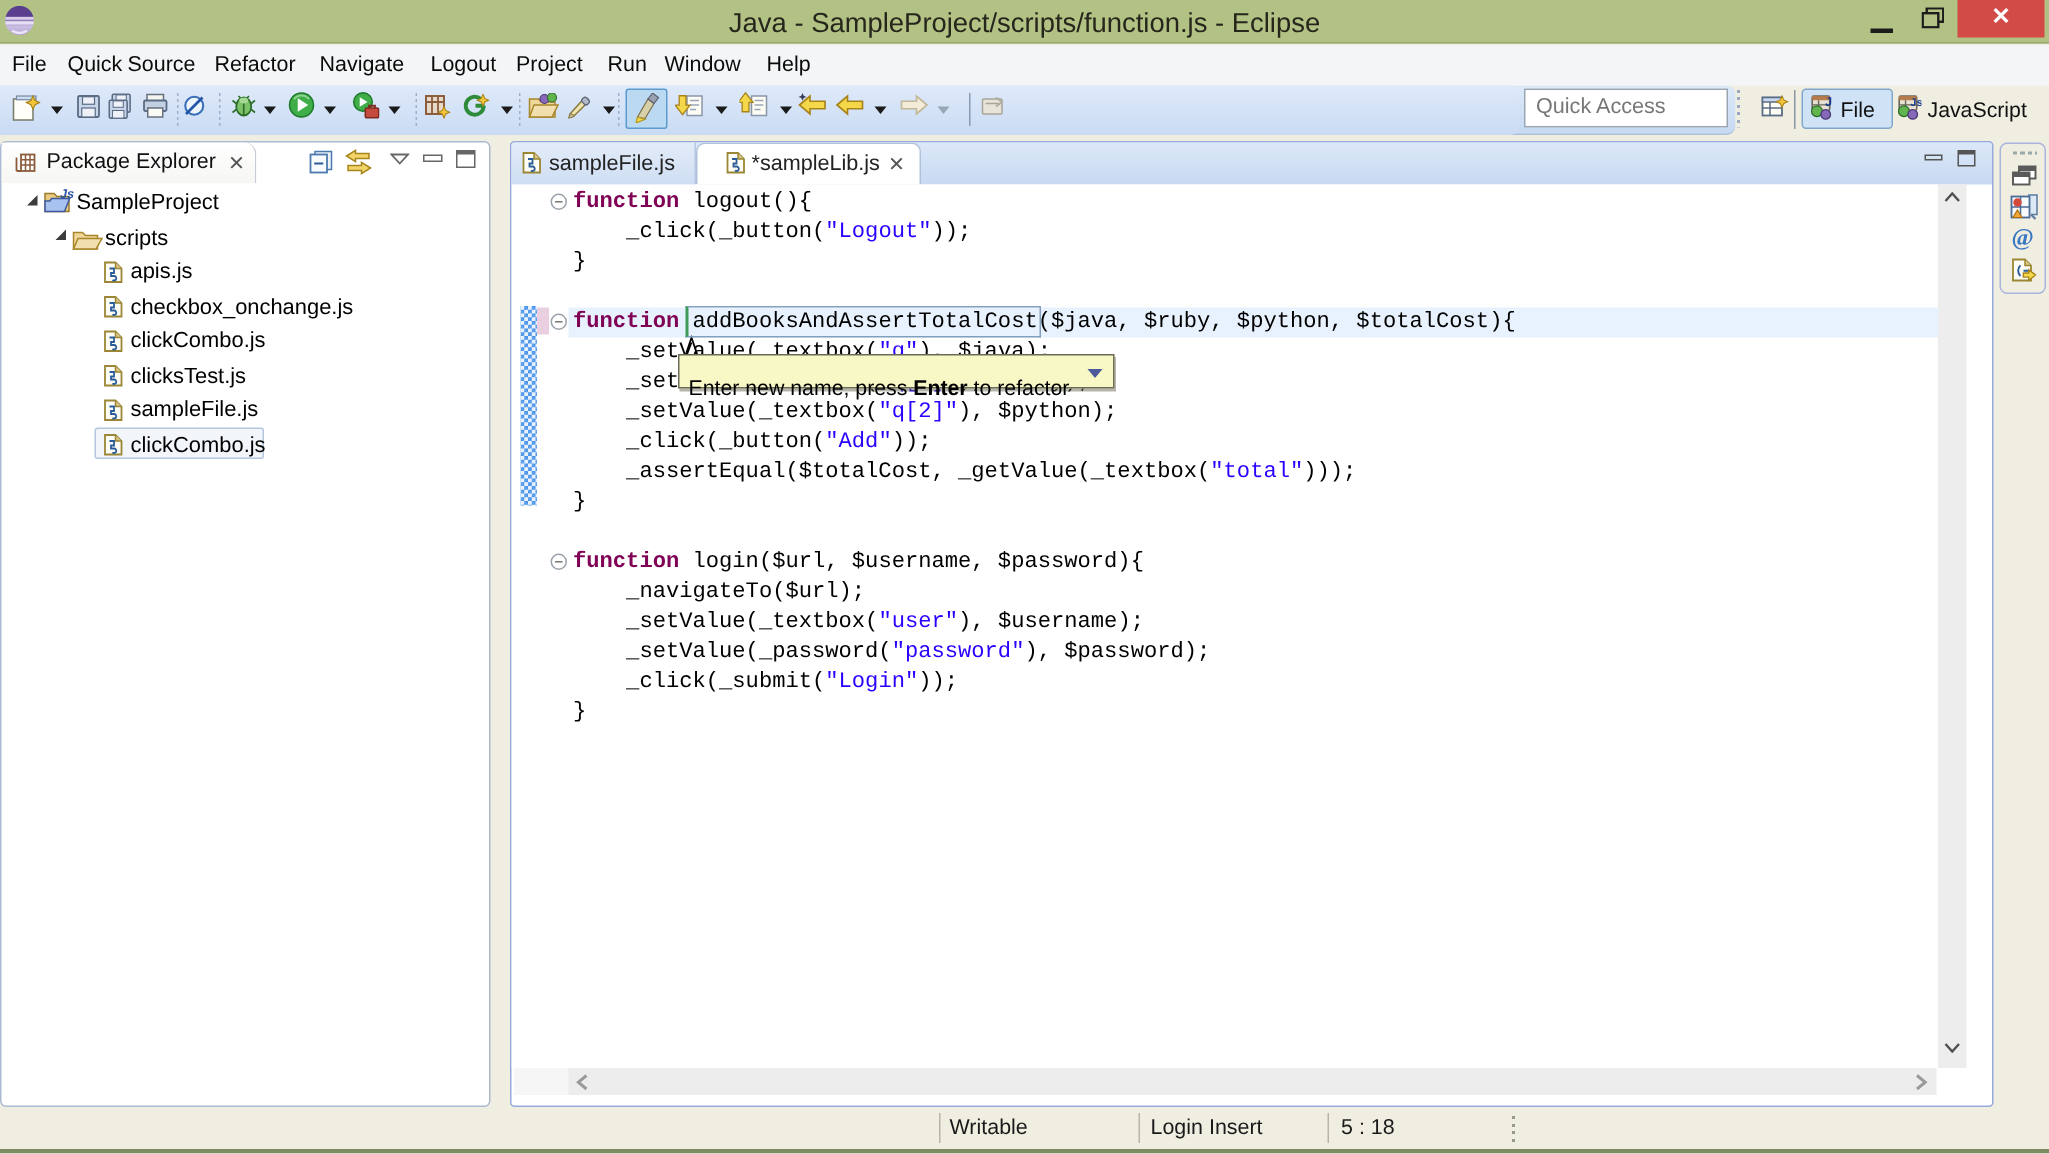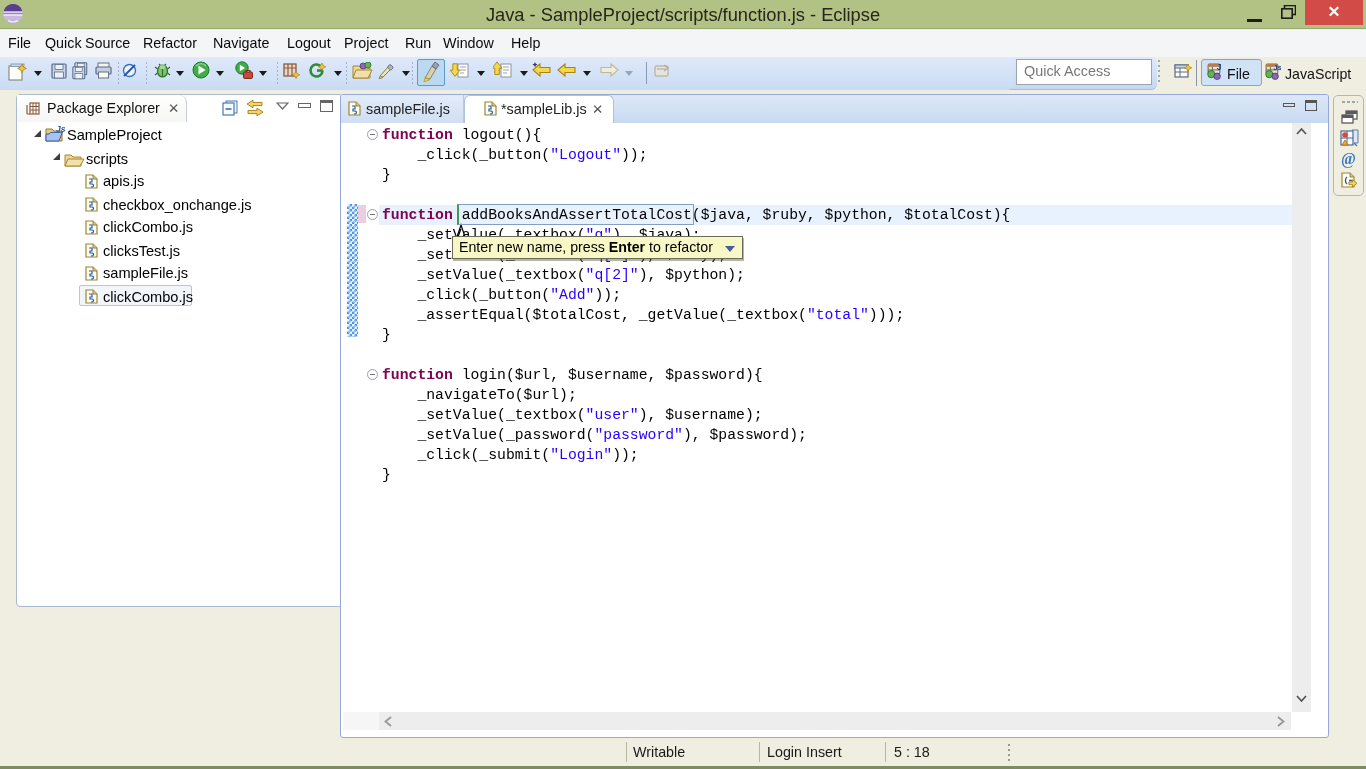--- a/index.html
+++ b/index.html
@@ -21,21 +21,21 @@
   .tsep { position:absolute; top:62px; width:1px; height:22px; background-image:repeating-linear-gradient(#9fb0ca 0 2px, transparent 2px 4px); }
   .drop { position:absolute; width:0; height:0; border-left:4px solid transparent; border-right:4px solid transparent; border-top:5px solid #1a1a1a; top:71px; }
   .dropg { border-top-color:#9aa5b5; }
   .ticon { position:absolute; top:62px; }
   
   #qa { left:1016px; top:59px; width:136px; height:26px; background:#fff; border:1px solid #9aa5b2; font-size:14.4px; color:#777; padding:3px 0 0 7px; }
   #persp-java { left:1201px; top:59px; width:61px; height:27px; background:#cfe2f6; border:1px solid #82a7cc; border-radius:3px; }
   .persplbl { position:absolute; font-size:14.2px; color:#111; }
   
   .panel { position:absolute; background:#fff; border:1px solid #a9bad1; border-radius:4px; }
-  #pe { left:16px; top:94px; width:327px; height:513px;padding-left:20px; }
+  #pe { left:0; top:94px; width:327px; height:644px;padding-left:20px; }
   #ed { left:340px; top:94px; width:989px; height:644px; border-radius:3px; overflow:hidden; border-color:#97a9da; }
   #rbar { left:1333px; top:95px; width:31px; height:101px; background:#f0eee1; border:1px solid #a9b4dd; border-radius:5px; }
   
   #petab { left:0px; top:0px; width:170px; height:27px; border-right:1px solid #c7cdd6; border-bottom:0; border-radius:0 8px 0 0; background:linear-gradient(#ffffff,#f6f6f4); }
   #petitle { left:30px; top:5px; font-size:14.3px; color:#111; }
   .peicon { position:absolute; top:5px; }
   .tree-row { position:absolute; font-size:14.6px; color:#000; }
   #sel-row { left:62px; top:190px; width:113px; height:21px; border:1px solid #b4c7de; background:#f2f6fb; border-radius:2px; }
   
   #tabbar { left:0; top:0; width:987px; height:28px; background:linear-gradient(#dce8f8,#c7d9f1); }
@@ -45,21 +45,21 @@
   #content { left:0; top:28px; width:951px; height:589px; background:#fff; }
   .codeline { position:absolute; left:41px; font-family:"Liberation Mono", monospace; font-size:14.75px; line-height:20px; white-space:pre; color:#000; }
   .kw { color:#7f0055; font-weight:bold; }
   .str { color:#2a00ff; }
   #curline { left:38px; top:82px; width:913px; height:20px; background:#e8f2fe; }
   #renamebox { left:116px; top:81px; width:237px; height:21px; border:1px solid #84a0c0; border-left:2px solid #3f9b58; background:transparent; }
   #hatch { left:6px; top:81px; width:11px; height:133px; background-image:linear-gradient(45deg,#4a95ea 25%,transparent 25%,transparent 75%,#4a95ea 75%),linear-gradient(45deg,#4a95ea 25%,#e8f1fc 25%,#e8f1fc 75%,#4a95ea 75%); background-size:5px 5px; background-position:0 0,2.5px 2.5px; }
   #pinkbox { left:17px; top:82px; width:8px; height:18px; background:#e9cfdf; }
   .foldc { position:absolute; left:26px; width:11px; height:11px; border:1px solid #9aa2ac; border-radius:50%; background:#fff; }
   .foldc::after { content:""; position:absolute; left:2px; top:4px; width:5px; height:1px; background:#777; }
-  #tooltip { left:111px; top:113px; width:291px; height:23px; background:#f8f8c6; border:1px solid #6b6b5a; box-shadow:1px 2px 0 rgba(90,90,70,.45); font-size:14.2px; color:#000; padding:2px 0 0 6px; }
+  #tooltip { left:111px; top:113px; width:291px; height:23px; background:#f8f8c6; border:1px solid #6b6b5a; box-shadow:1px 2px 0 rgba(90,90,70,.45); font-size:14.2px; color:#000; padding:14px 0 0 6px; }
   
   #vsb { left:951px; top:28px; width:19px; height:589px; background:#ededed; }
   #hsb { left:2px; top:617px; width:948px; height:18px; background:#ededed; }
   
   #status { left:0; top:738px; width:1366px; height:31px; }
   .st { position:absolute; top:6px; font-size:14.3px; color:#1a1a1a; }
   .stsep { position:absolute; top:4px; width:1px; height:20px; background:#b9b5a6; }
   #botline { left:0; top:766px; width:1366px; height:3px; background:#7e8b62; }
 </style>
 </head>

